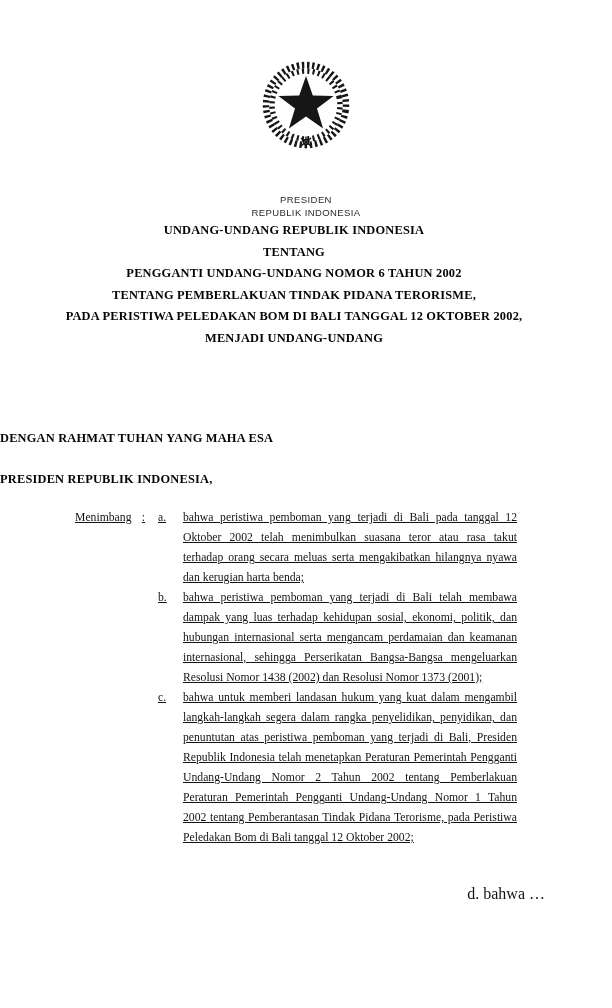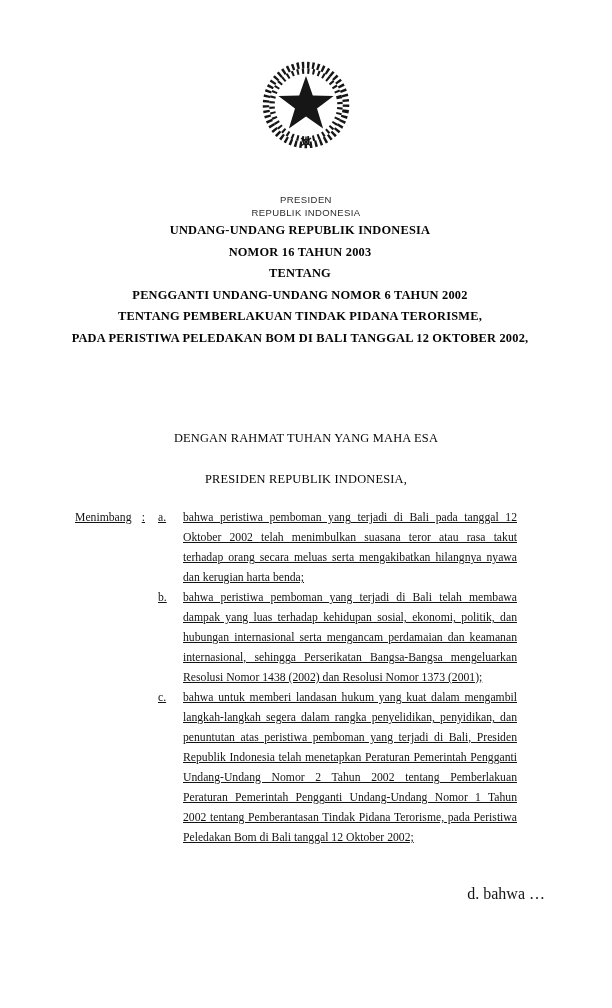--- a/index.html
+++ b/index.html
@@ -16,29 +16,29 @@
     display: flex; justify-content: center;
   }
   .org-block {
     position: absolute; top: 149px; left: 0; width: 612px;
     text-align: center;
     font-family: "Liberation Sans", sans-serif;
     font-size: 9.5px; line-height: 13px;
     letter-spacing: 0.4px; color: #2b2b2b; margin-top: 44px;
   }
   .title-block {
-    position: absolute; top: 220px; left: 24px; width: 552px;
+    position: absolute; top: 220px; left: 18px; width: 552px;
     text-align: center;
     font-weight: bold; color: #050505;
     font-size: 12.4px; letter-spacing: 0.2px;
   }
   .title-block .tline { height: 21.5px; line-height: 21.5px; white-space: nowrap; }
   .center-line {
     position: absolute; left: 0; width: 612px;
-    text-align: center; font-weight: normal; color: #050505;
+    text-align: left; font-weight: bold; color: #050505;
     font-size: 12.4px; letter-spacing: 0.2px; line-height: 15px;
   }
   .invocation { top: 431px; }
   .authority  { top: 472px; }
   .considerations {
     position: absolute; top: 508px; left: 75px; width: 442px;
     display: flex; align-items: flex-start;
     font-size: 11.7px; line-height: 20px; color: #141414; text-decoration: underline;
   }
   .cons-label {
@@ -75,25 +75,25 @@
   </svg>
 </div>
 
 <div class="org-block">
   <div>PRESIDEN</div>
   <div>REPUBLIK INDONESIA</div>
 </div>
 
 <div class="title-block">
   <div class="tline">UNDANG-UNDANG REPUBLIK INDONESIA</div>
-  <div class="tline">NOMOR 16 TAHUN 2003</div>
   <div class="tline">TENTANG</div>
   <div class="tline">PENGGANTI UNDANG-UNDANG NOMOR 6 TAHUN 2002</div>
   <div class="tline">TENTANG PEMBERLAKUAN TINDAK PIDANA TERORISME,</div>
   <div class="tline">PADA PERISTIWA PELEDAKAN BOM DI BALI TANGGAL 12 OKTOBER 2002,</div>
+  <div class="tline">MENJADI UNDANG-UNDANG</div>
 </div>
 
 <div class="center-line invocation">DENGAN RAHMAT TUHAN YANG MAHA ESA</div>
 <div class="center-line authority">PRESIDEN REPUBLIK INDONESIA,</div>
 
 <div class="considerations">
   <div class="cons-label">
     <span>Menimbang</span>
     <span>:</span>
   </div>

